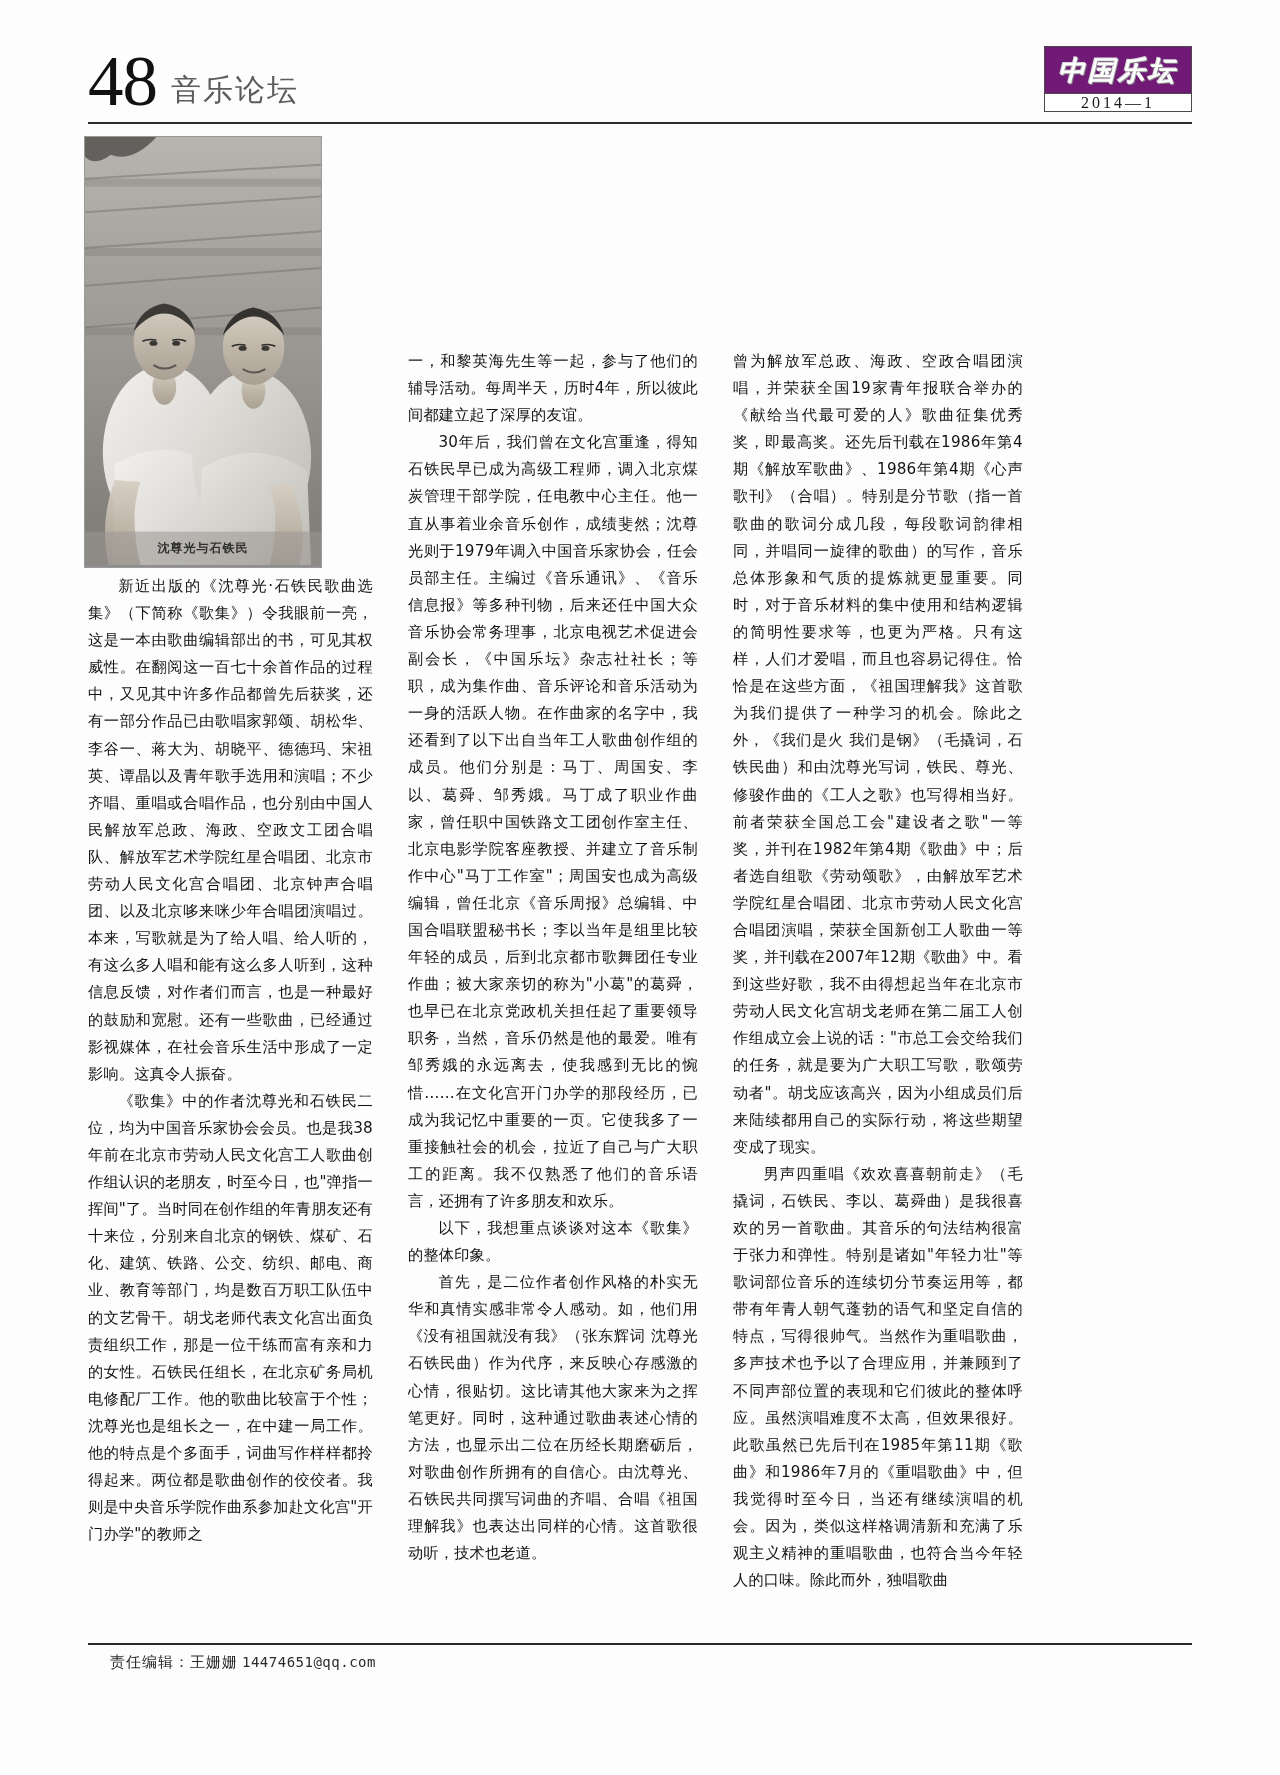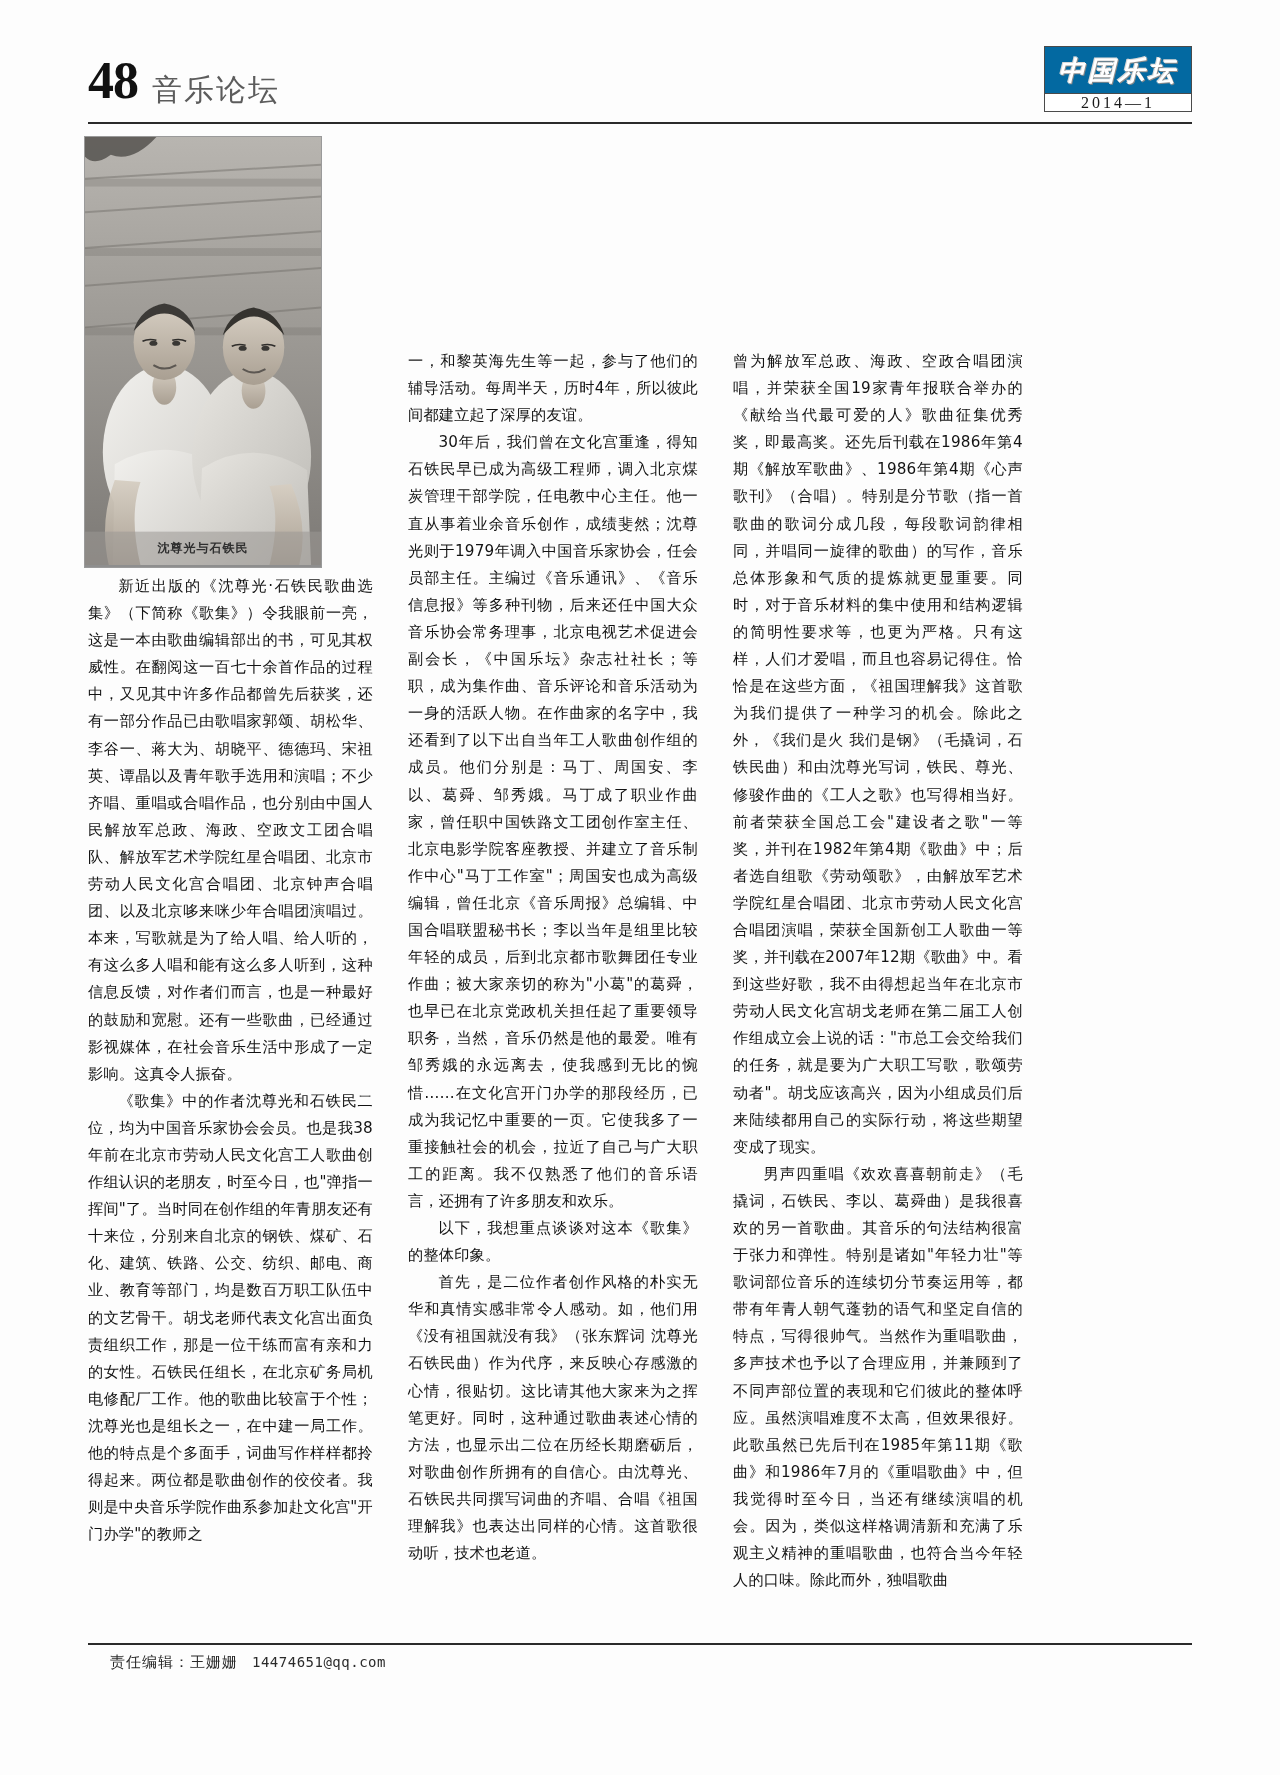--- a/index.html
+++ b/index.html
@@ -34,23 +34,23 @@
   .folio {
     position: absolute;
     left: 0;
     top: 6px;
     display: flex;
     align-items: flex-end;
     gap: 14px;
   }
   .folio-num {
     font-family: "Liberation Serif", "DejaVu Serif", serif;
-    font-size: 52px;
+    font-size: 71px;
     line-height: 58px;
-    font-weight: 700;
+    font-weight: 400;
     color: #111;
     letter-spacing: -1px;
   }
   .folio-section {
     font-family: "DejaVu Sans", "Liberation Sans", sans-serif;
     font-size: 30px;
     line-height: 34px;
     color: #5c5c5c;
     letter-spacing: 2px;
     padding-bottom: 3px;
@@ -58,21 +58,21 @@
   .masthead {
     position: absolute;
     right: 0;
     top: 0;
     width: 148px;
     border: 1.5px solid #4a4a4a;
     box-sizing: border-box;
     background: #ffffff;
   }
   .masthead-logo {
-    background: #0369a1;
+    background: #701a75;
     height: 46px;
     display: flex;
     align-items: center;
     justify-content: center;
     border-bottom: 1.5px solid #4a4a4a;
   }
   .masthead-logo span {
     font-family: "DejaVu Serif", "Liberation Serif", serif;
     font-size: 27px;
     line-height: 27px;
@@ -203,21 +203,21 @@
     font-family: "DejaVu Sans", "Liberation Sans", sans-serif;
     font-size: 15px;
     line-height: 24px;
     color: #2a2a2a;
     letter-spacing: 1px;
   }
   .footer .email {
     font-family: "DejaVu Sans Mono", "Liberation Mono", monospace;
     font-size: 14px;
     letter-spacing: 0.5px;
-    margin-left: 14px;
+    margin-left: 4px;
   }
 </style>
 </head>
 <body>
 
 <div class="page">
 
   <div class="header">
     <div class="folio">
       <div class="folio-num">48</div>

